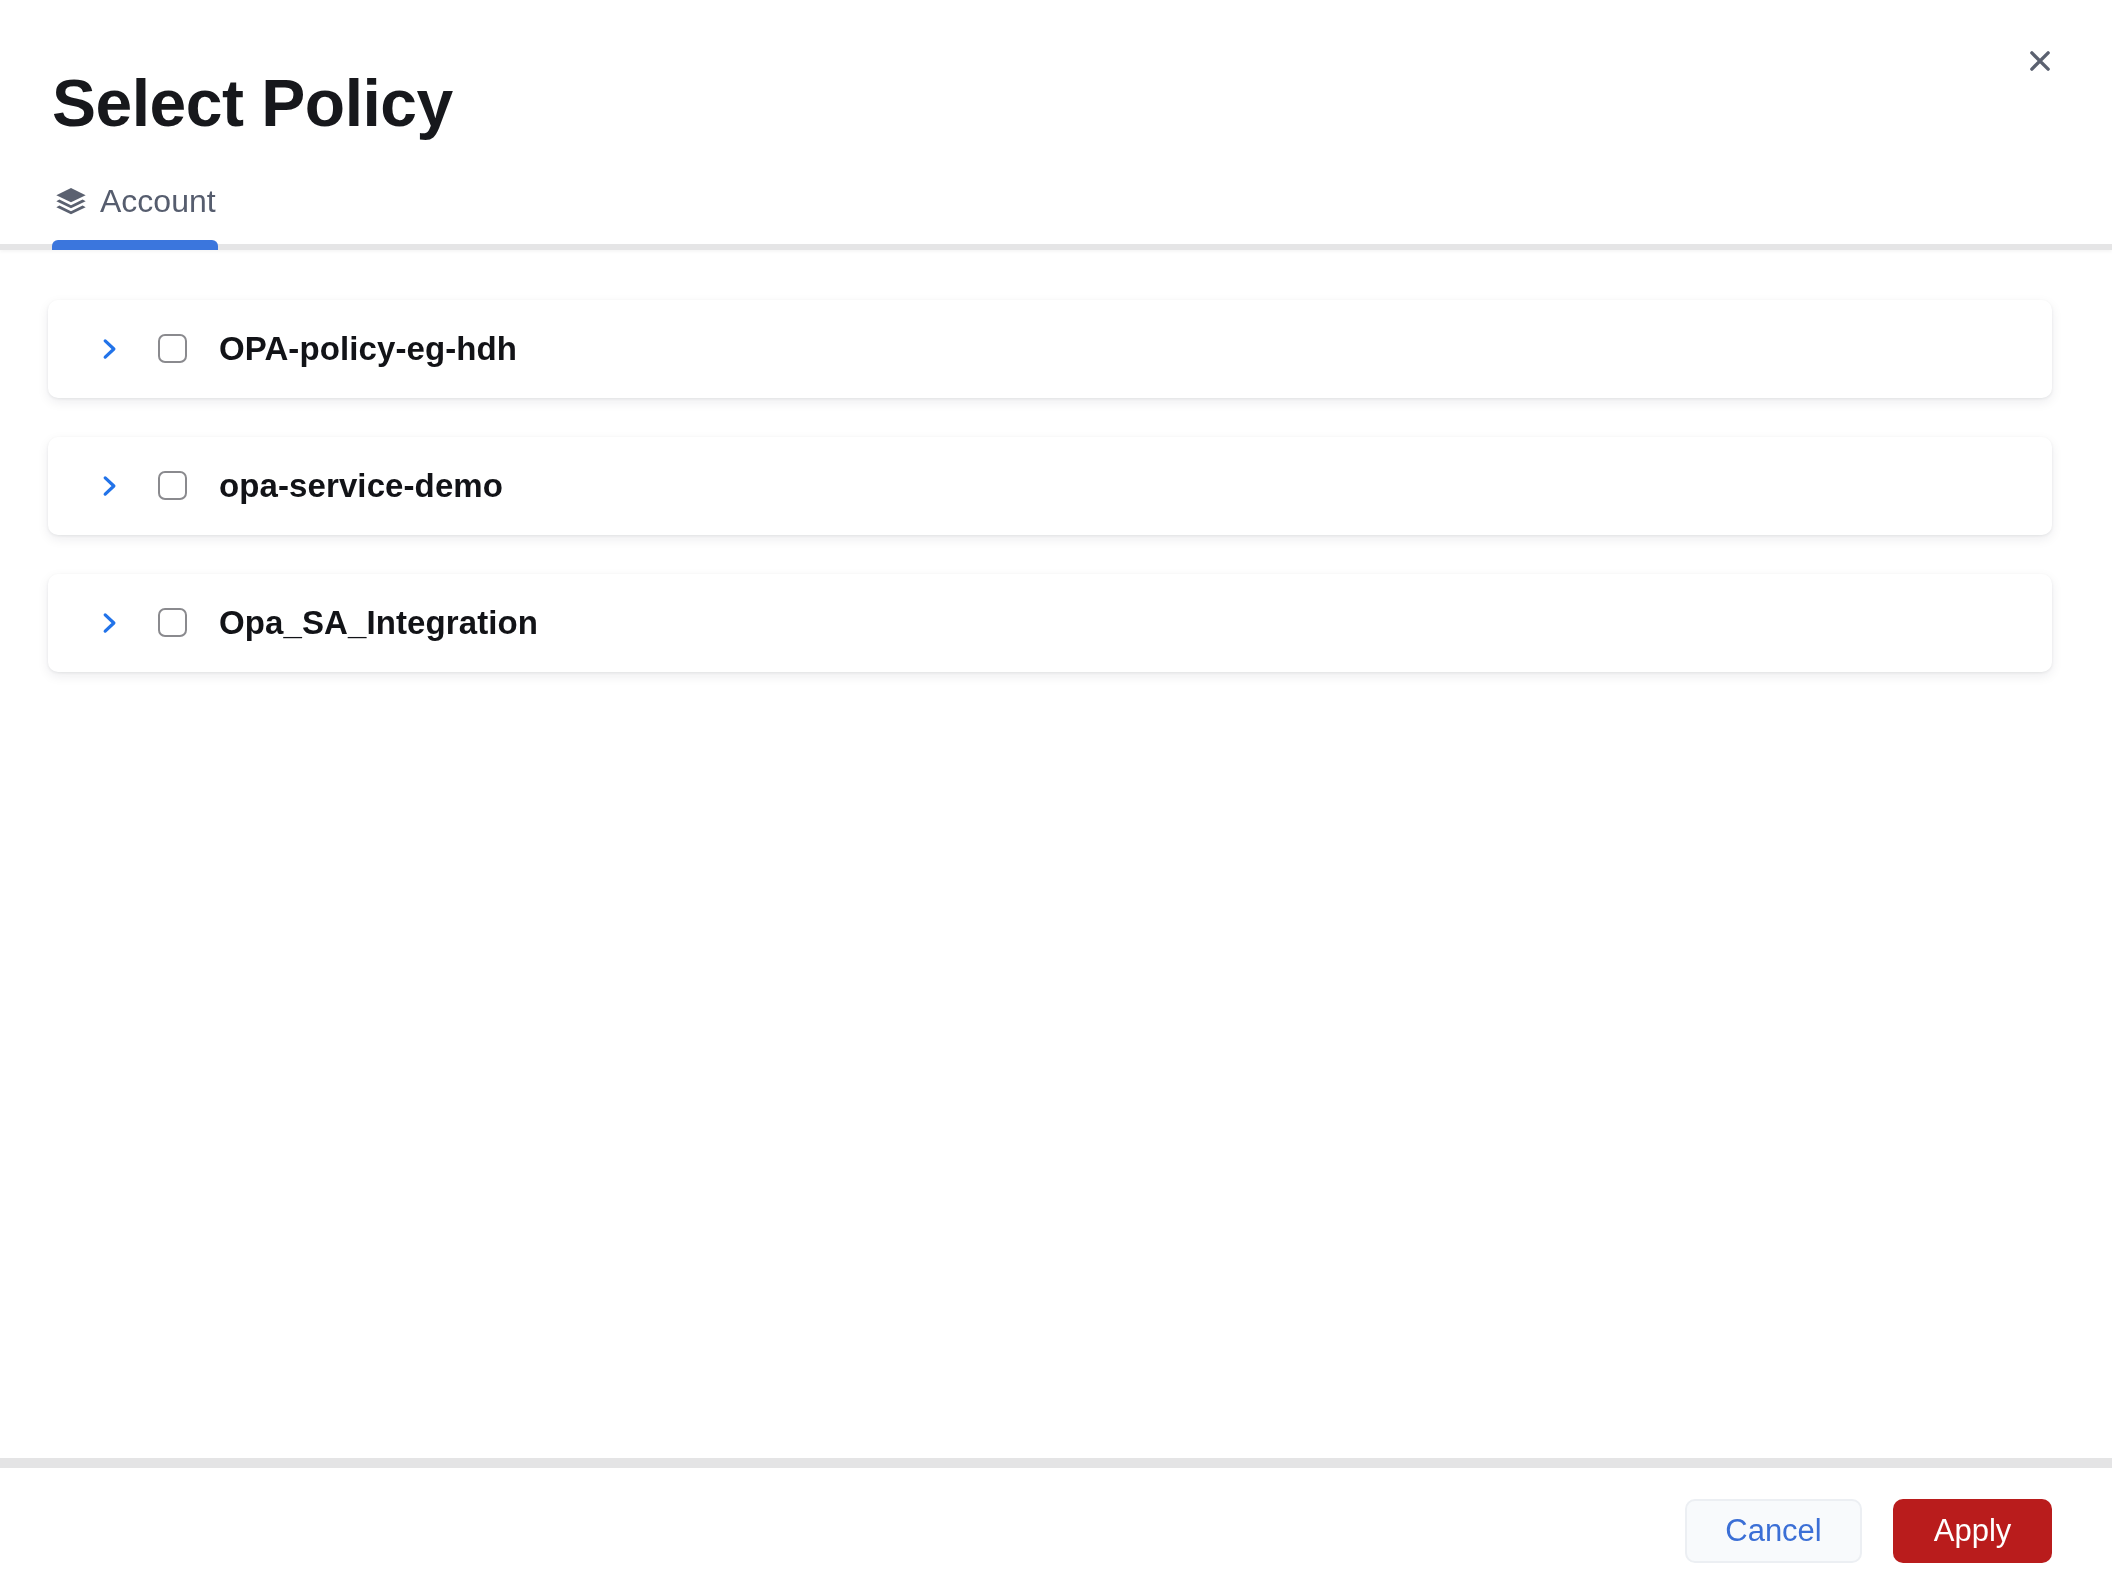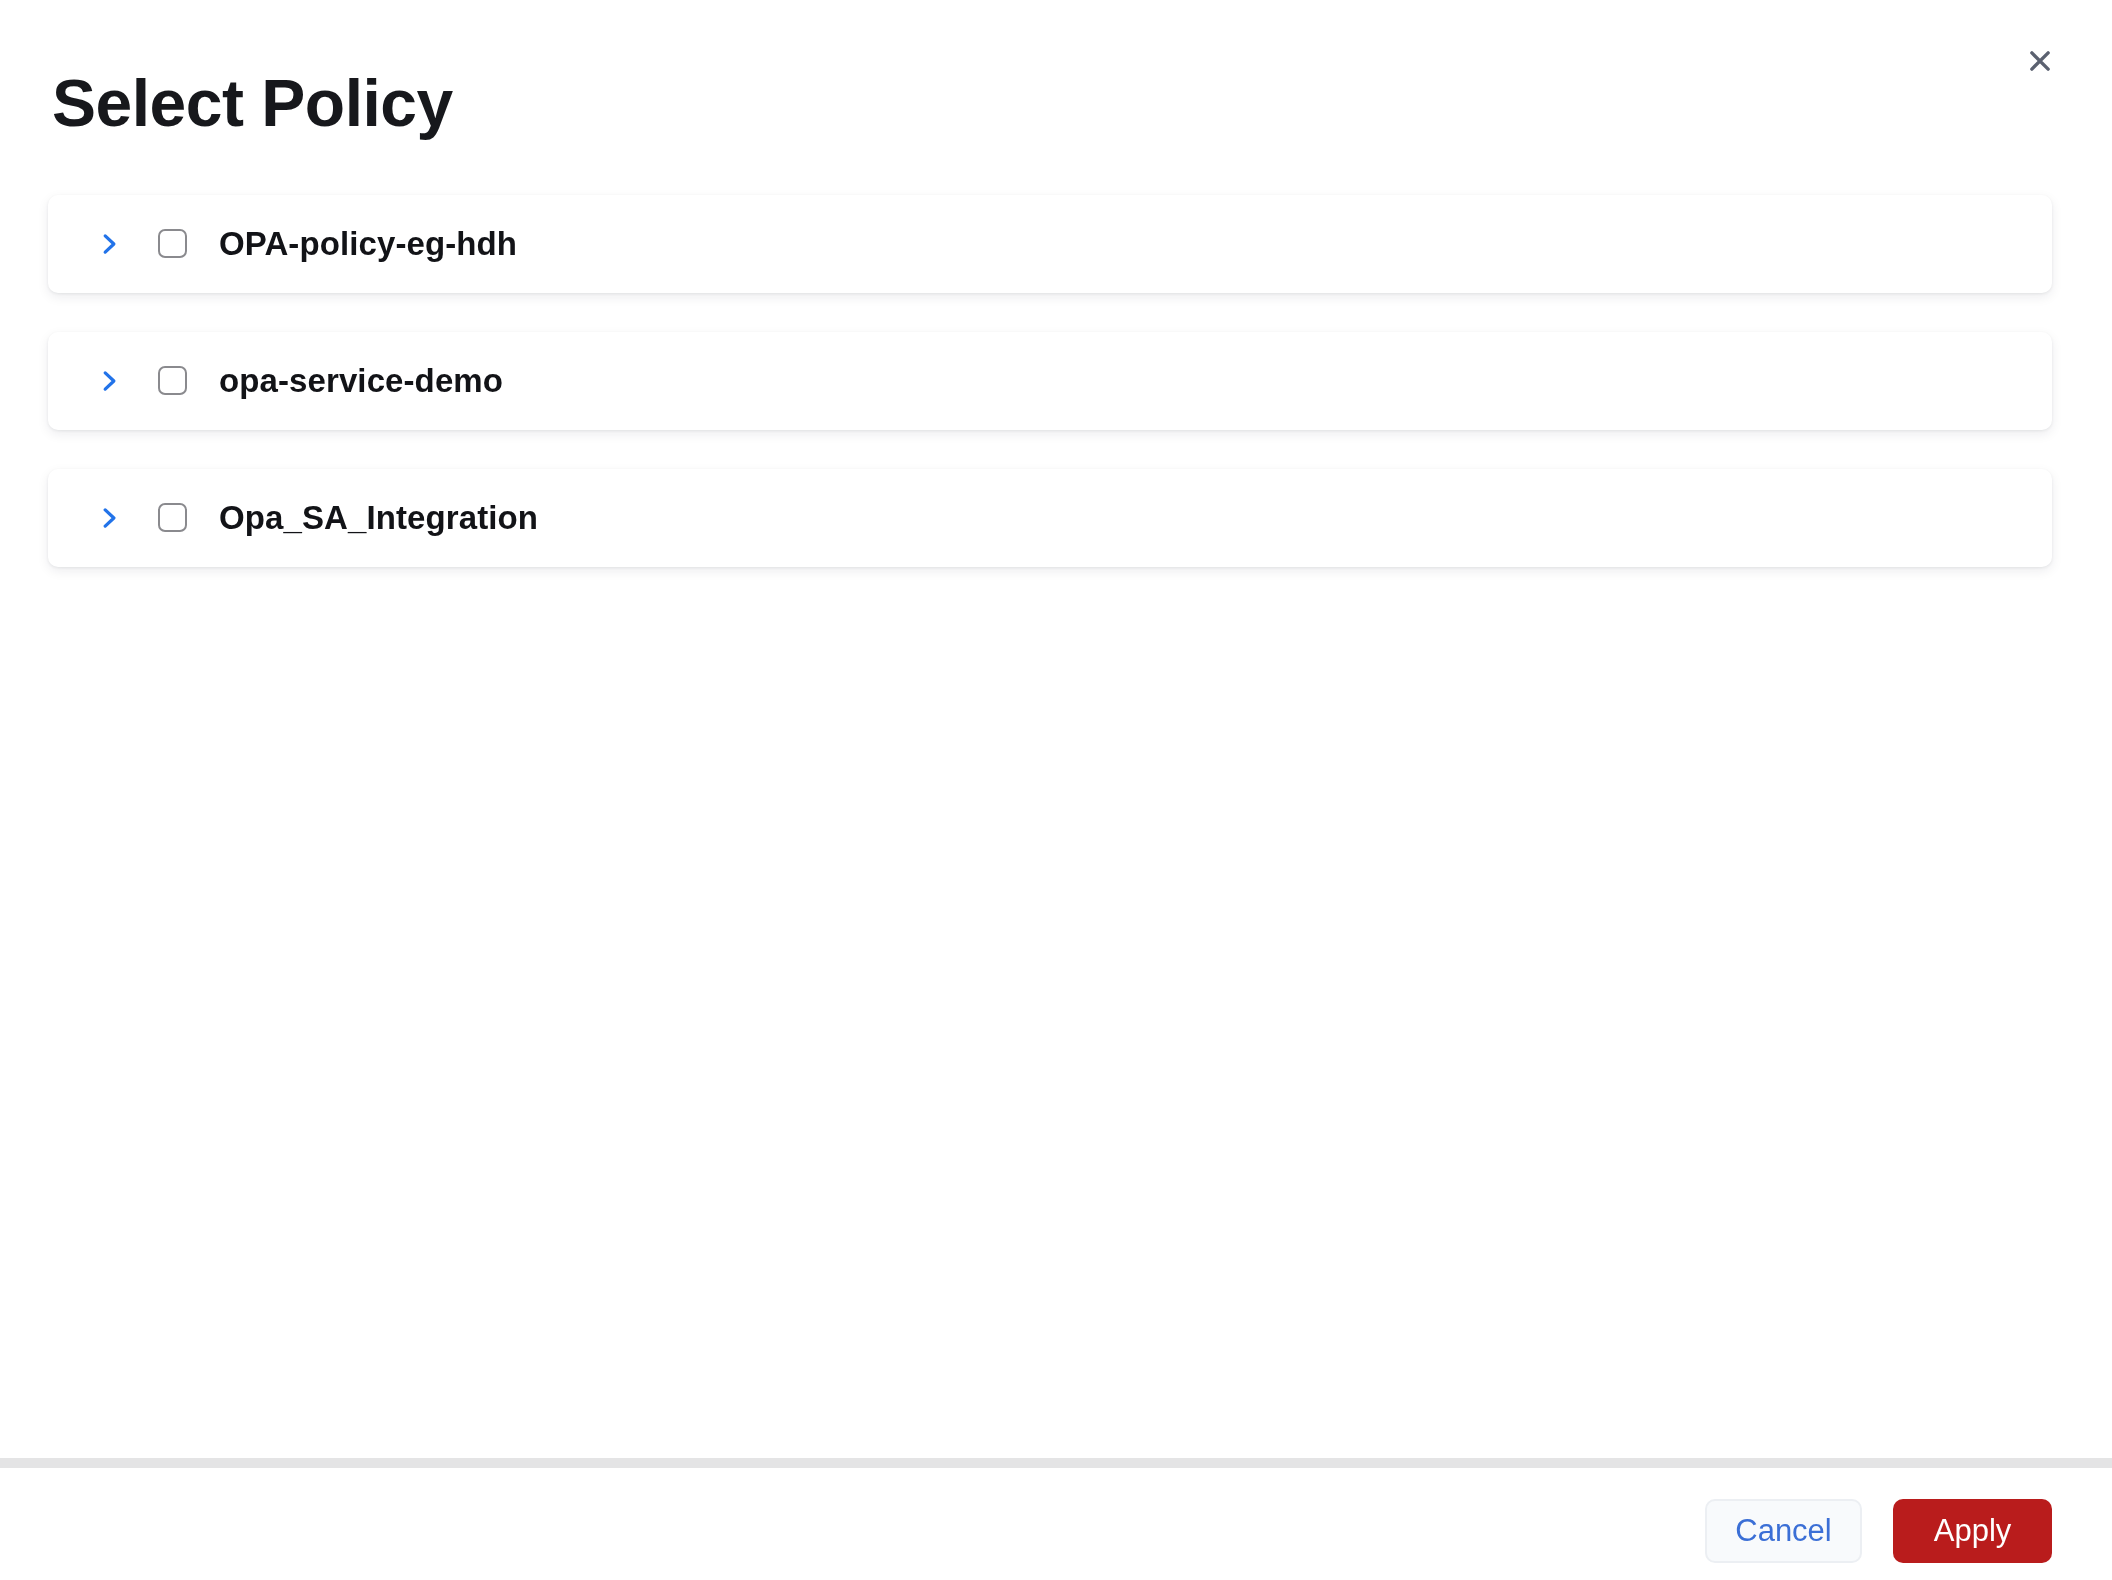--- a/index.html
+++ b/index.html
@@ -137,21 +137,21 @@
     height: 64px;
     border-radius: 10px;
     font-size: 31px;
     font-family: "Liberation Sans", sans-serif;
     display: flex;
     align-items: center;
     justify-content: center;
     cursor: pointer;
   }
   .btn-cancel {
-    width: 157px;
+    width: 177px;
     background: #f8fafc;
     border: 2px solid #eceff3;
     color: #3b6fd6;
   }
   .btn-apply {
     width: 159px;
     background: #b91c1c;
     border: none;
     color: #ffffff;
   }
@@ -165,20 +165,32 @@
     <h1 class="modal-title">Select Policy</h1>
     <button class="close-btn" aria-label="Close">
       <span>
         <svg viewBox="0 0 24 24" fill="none">
           <path d="M5.5 5.5 L18.5 18.5 M18.5 5.5 L5.5 18.5" stroke="#5b6170" stroke-width="2.7" stroke-linecap="round"></path>
         </svg>
       </span>
     </button>
   </div>
 
+  <div class="tabs-bar">
+    <button class="tab active">
+      <span class="tab-icon">
+        <svg viewBox="0 0 24 24" fill="#5b6170">
+          <path d="M12 2.2 L23 7.6 L12 13 L1 7.6 Z"></path>
+          <path d="M3.3 10.9 L1 12.1 L12 17.5 L23 12.1 L20.7 10.9 L12 15.2 Z"></path>
+          <path d="M3.3 15.4 L1 16.6 L12 22 L23 16.6 L20.7 15.4 L12 19.7 Z"></path>
+        </svg>
+      </span>
+      <span class="tab-label">Account</span>
+    </button>
+  </div>
 
   <div class="policy-list">
 
     <div class="policy-card">
       <span class="chev">
         <svg viewBox="0 0 24 24" fill="none">
           <path d="M8.5 4.5 L16.5 12 L8.5 19.5" stroke="#2273e9" stroke-width="3" stroke-linecap="round" stroke-linejoin="round"></path>
         </svg>
       </span>
       <input type="checkbox" class="cb" style="">

